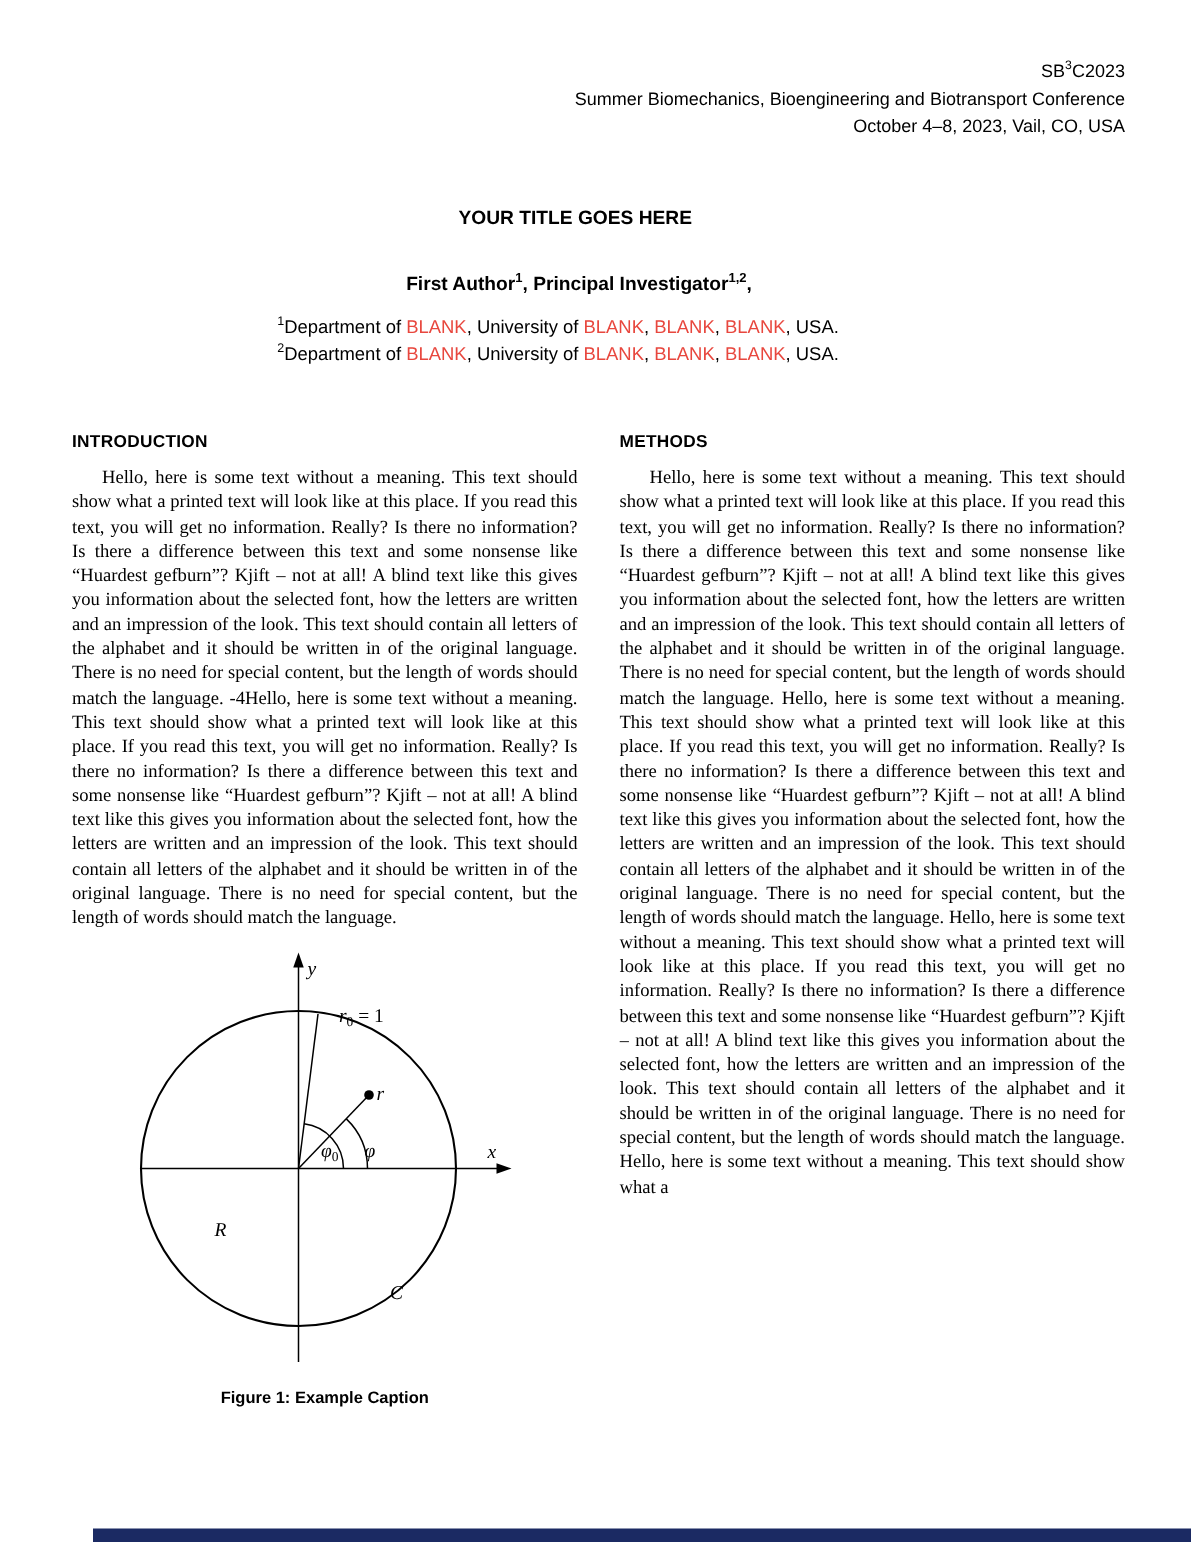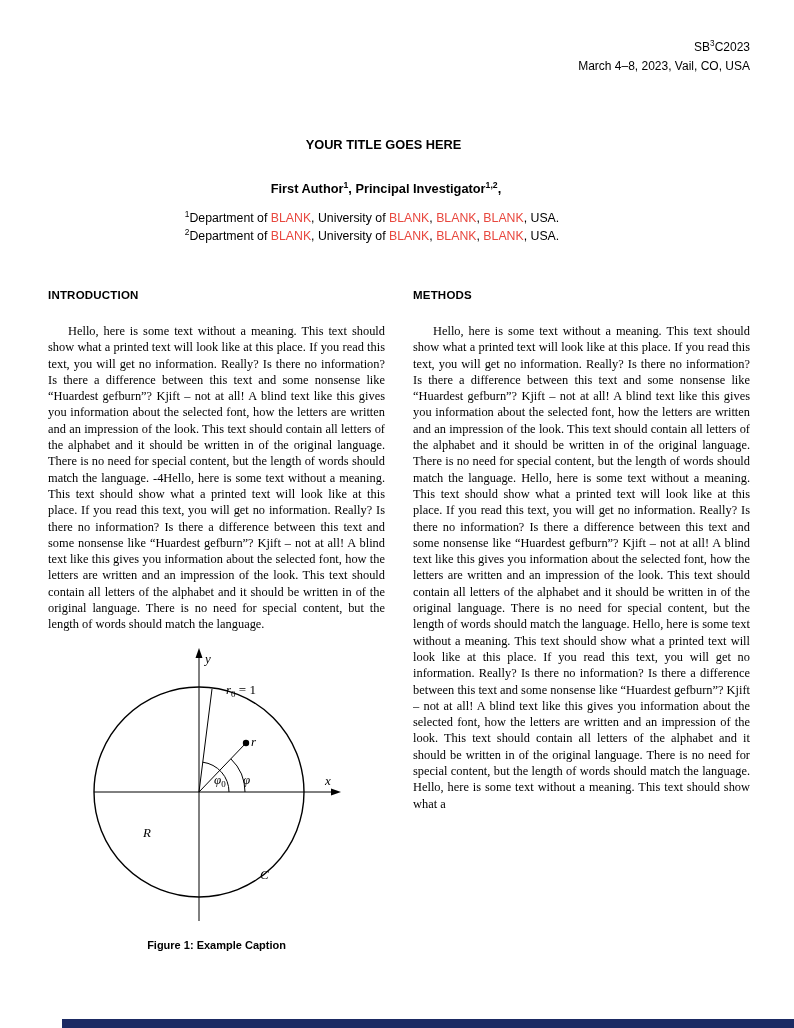--- a/index.html
+++ b/index.html
@@ -28,21 +28,21 @@
     position:absolute; top:209px; left:0; width:744px; text-align:center;
     font-family:"Liberation Sans", sans-serif; font-size:12.3px; line-height:18px;
   }
 
   .column { position:absolute; top:289px; width:337px; }
   .col-left  { left:48px; }
   .col-right { left:413px; max-height:665px; overflow:hidden; }
 
   .sec-heading {
     font-family:"Liberation Sans", sans-serif; font-weight:bold;
-    font-size:11.5px; letter-spacing:0.2px; margin-bottom:22px;
+    font-size:11.5px; letter-spacing:0.2px; margin-bottom:9px;
   }
   .body-text {
     font-size:12.4px; line-height:16.3px; text-align:justify;
     text-indent:20px; hyphens:auto;
   }
 
   .figure-block { margin-top:12px; text-align:center; }
   .figure-block svg { display:block; margin:0 auto; }
   svg text { font-family:"Liberation Serif", serif; font-size:13px; }
   .it { font-style:italic; }
@@ -54,21 +54,22 @@
   .footer-bar {
     position:absolute; left:62px; right:0; bottom:0; height:9px;
     background:var(--footer-color, #1b2a63);
   }
 </style>
 </head>
 <body>
 
 <div class="header-block">
   <div><span>SB</span><span class="sup">3</span><span>C2023</span></div>
-  <div>March 4–8, 2023, Vail, CO, USA</div>
+  <div>Summer Biomechanics, Bioengineering and Biotransport Conference</div>
+  <div>October 4–8, 2023, Vail, CO, USA</div>
 </div>
 
 <div class="paper-title">YOUR TITLE GOES HERE</div>
 <div class="byline"><span>First Author</span><span class="sup">1</span><span>, Principal Investigator</span><span class="sup">1,2</span><span>,</span></div>
 <div class="affils">
   <div><span class="sup">1</span><span>Department of </span><span class="blank">BLANK</span><span>, University of </span><span class="blank">BLANK</span><span>, </span><span class="blank">BLANK</span><span>, </span><span class="blank">BLANK</span><span>, USA.</span></div>
   <div><span class="sup">2</span><span>Department of </span><span class="blank">BLANK</span><span>, University of </span><span class="blank">BLANK</span><span>, </span><span class="blank">BLANK</span><span>, </span><span class="blank">BLANK</span><span>, USA.</span></div>
 </div>
 
 <div class="column col-left">

